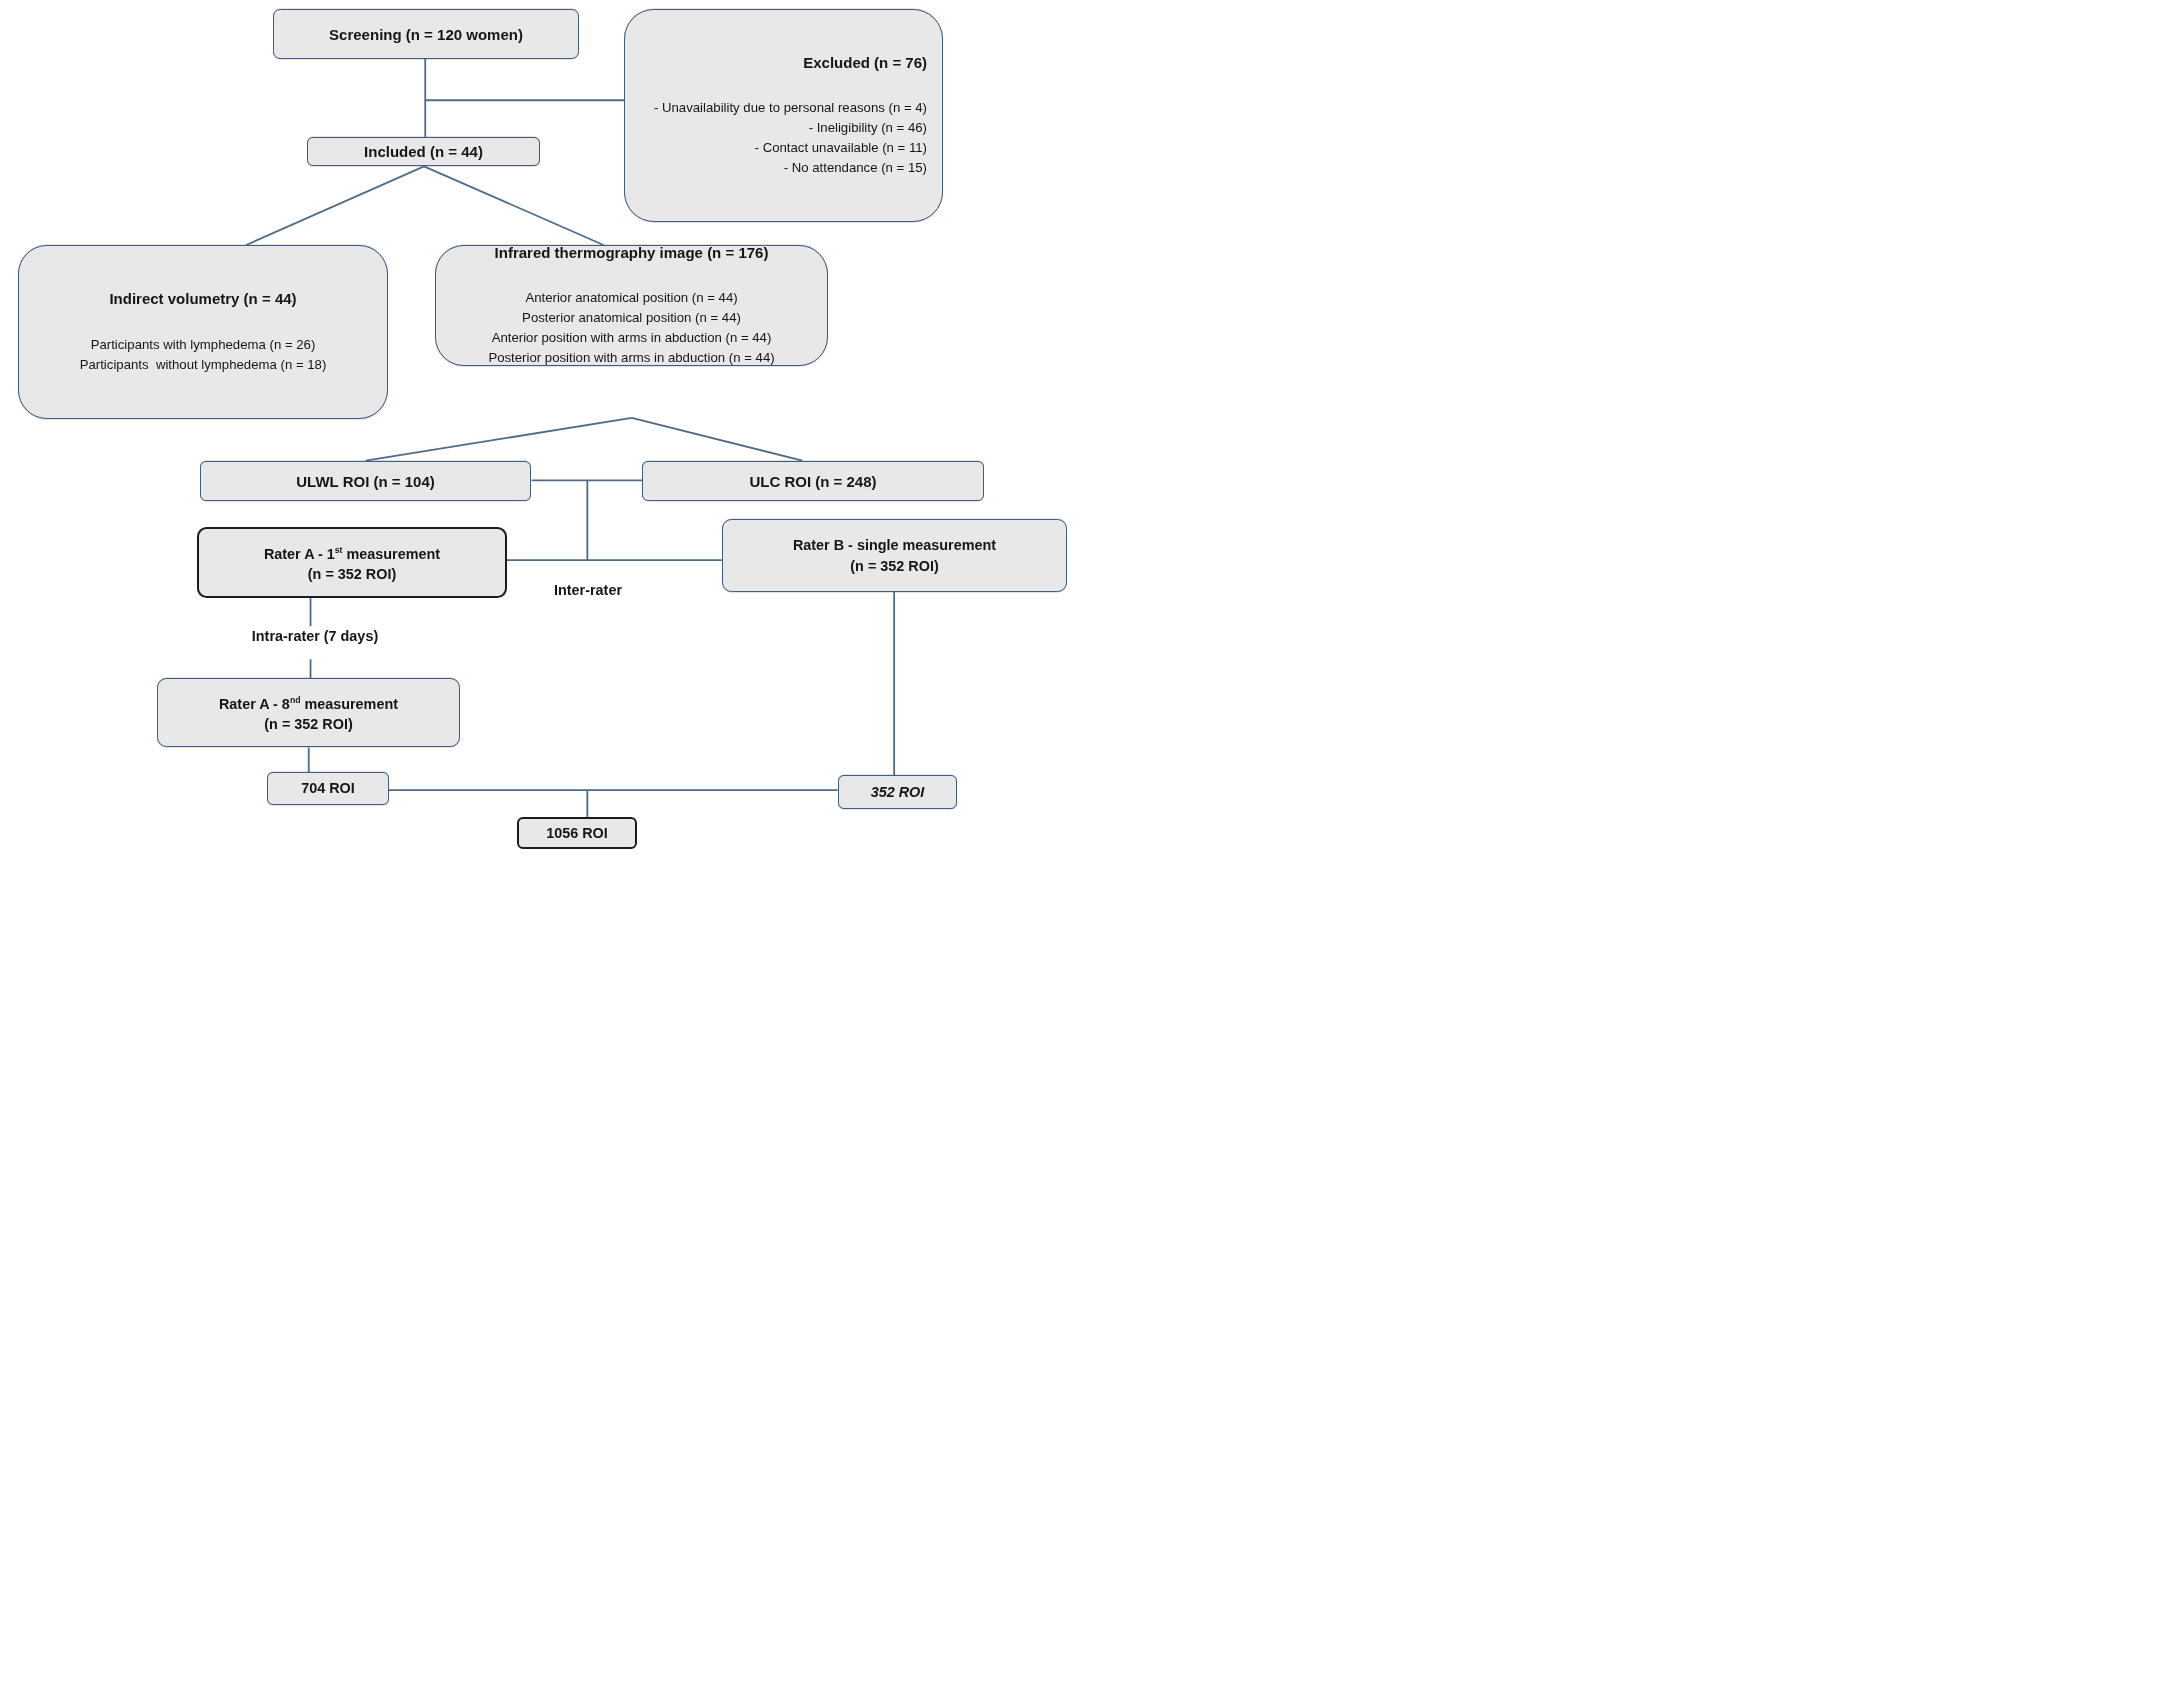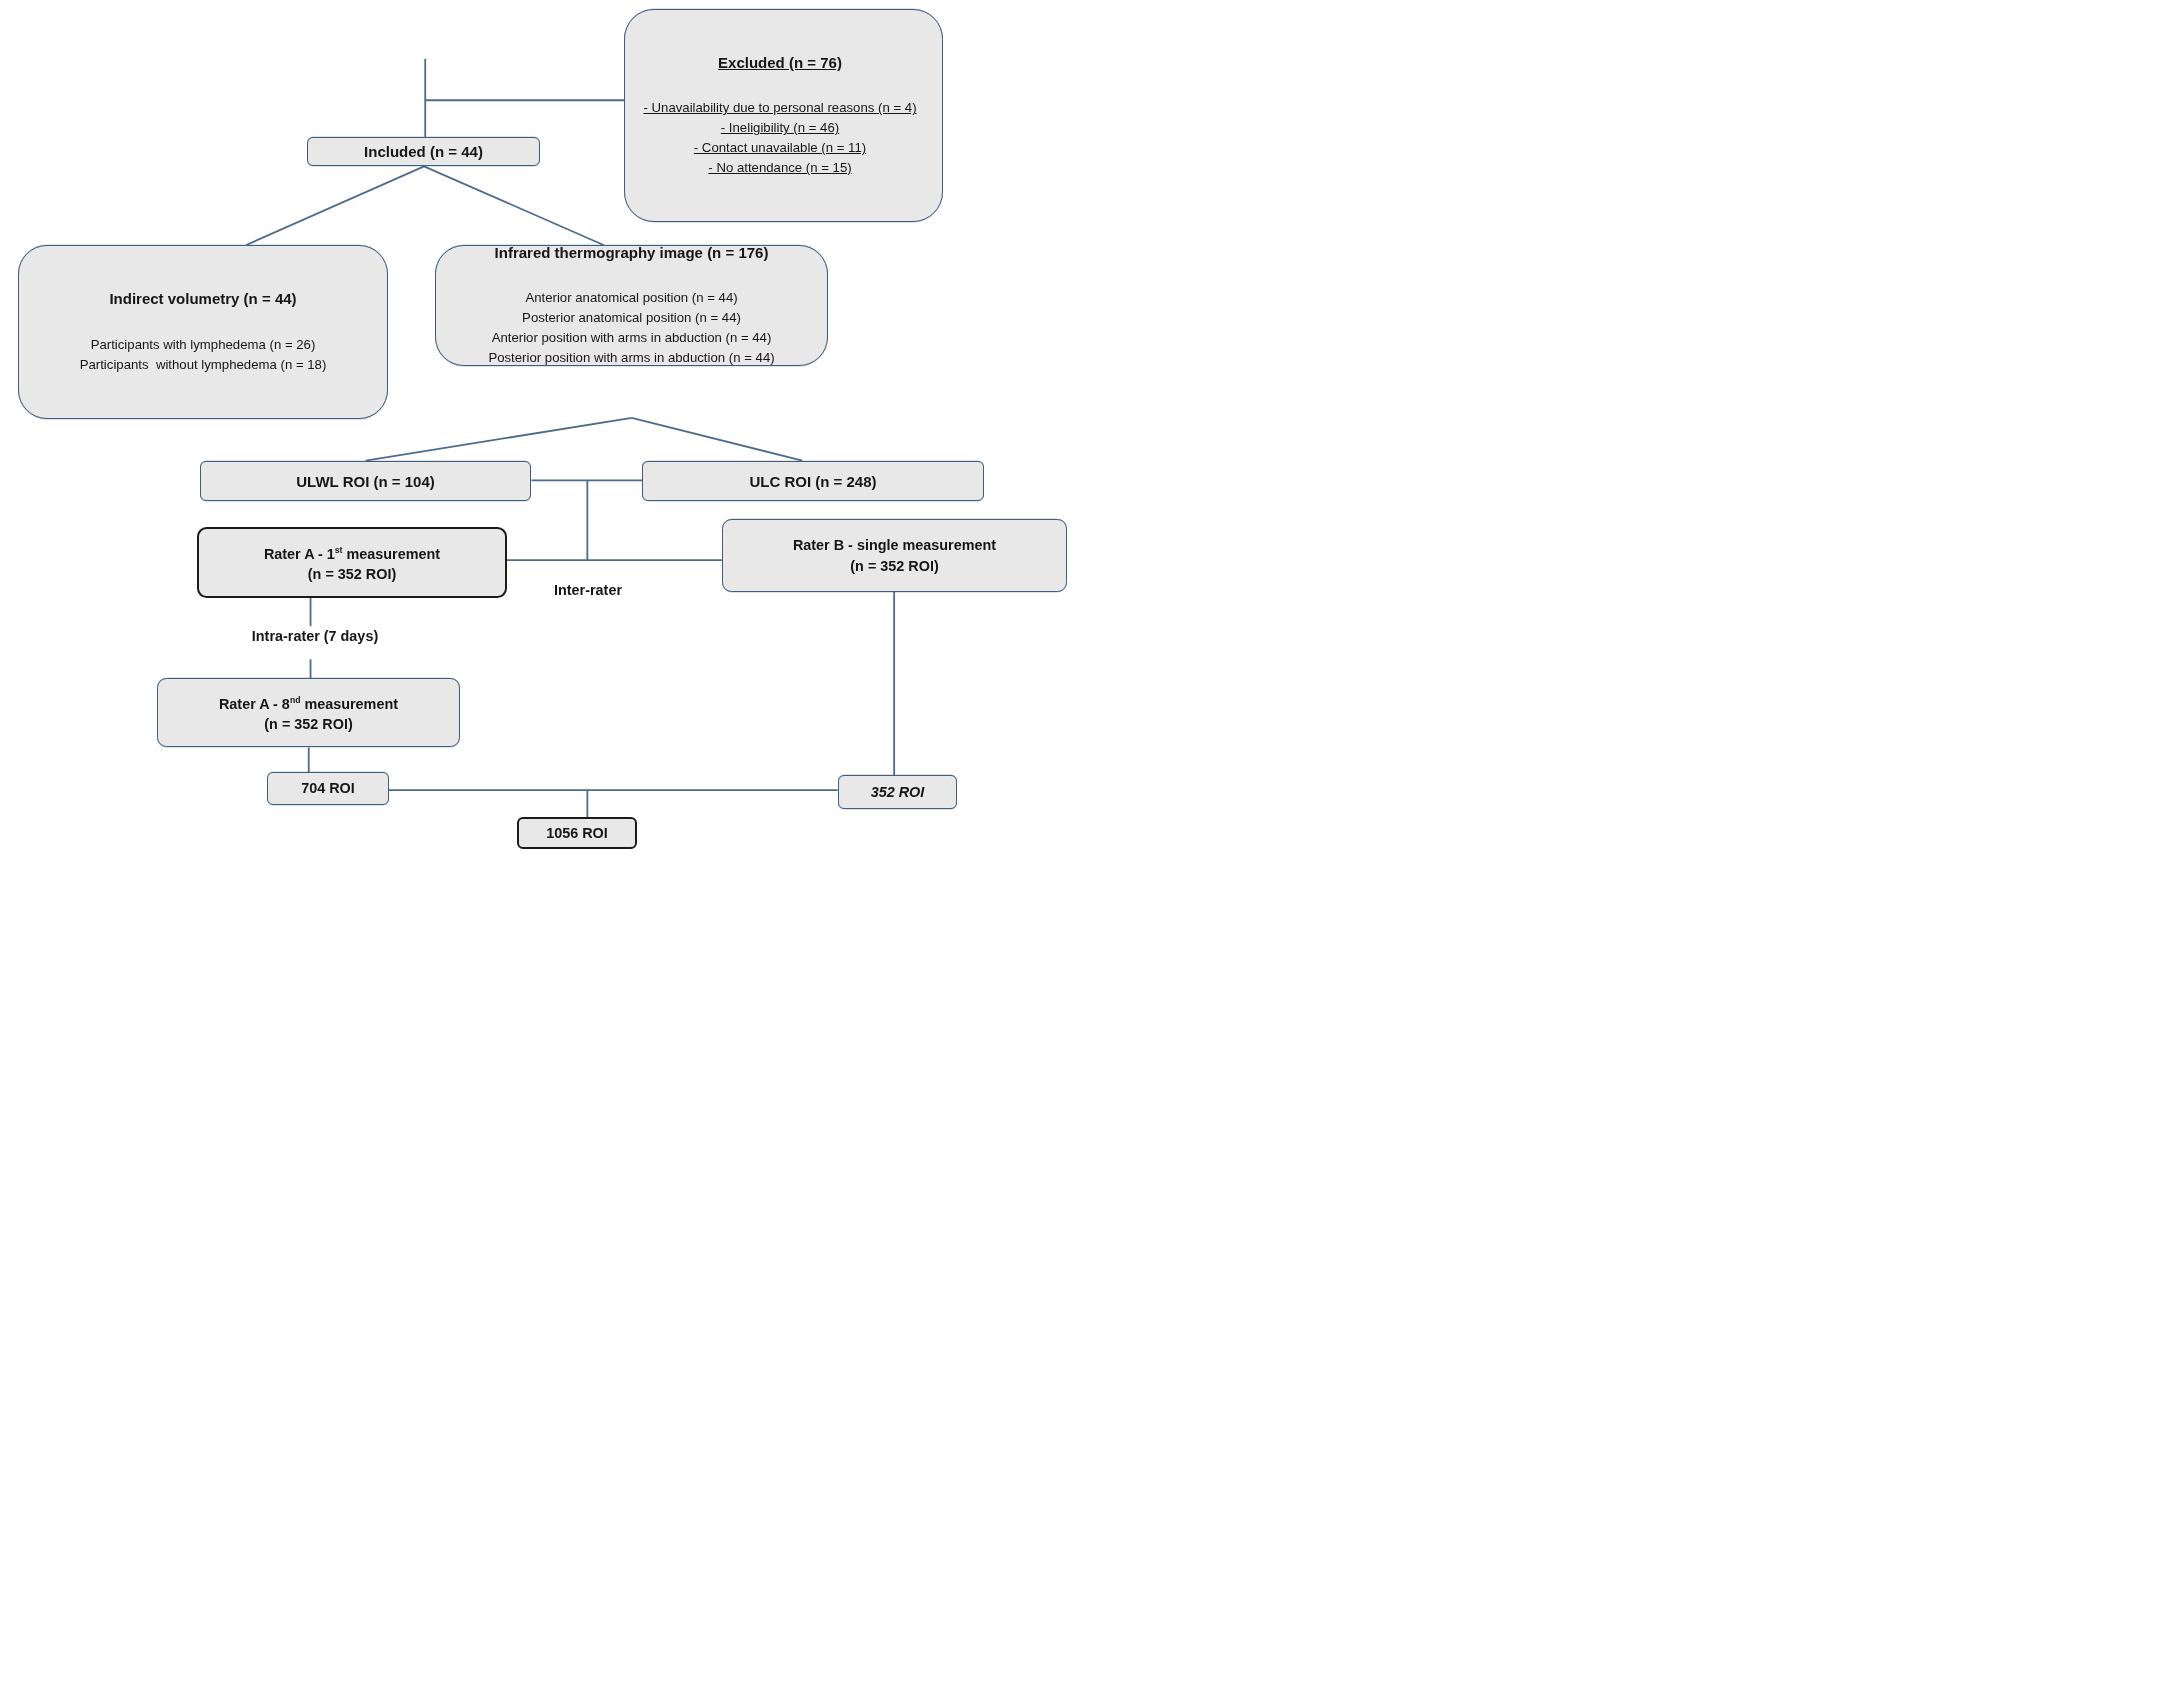--- a/index.html
+++ b/index.html
@@ -36,25 +36,24 @@
     align-items: center;
     justify-content: center;
     text-align: center;
     box-shadow: 0 0.6px 0 rgba(63,94,125,0.35), 0 -0.6px 0 rgba(63,94,125,0.35);
   }
   .box.dark {
     border: 2.4px solid #1b1b1b;
     box-shadow: none;
   }
   .box.left-align {
-    align-items: center;
+    align-items: flex-end;
     text-align: left;
     padding-left: 25px;
-    padding-right: 32px;
-    text-decoration: underline;
+    padding-right: 15px;
   }
   .title {
     font-weight: bold;
     font-size: 15px;
     line-height: 19px;
   }
   .title-gap {
     margin-bottom: 26.4px;
   }
   .body-line {
@@ -115,20 +114,23 @@
     <line x1="978" y1="800" x2="978" y2="933"></line>
     <line x1="777" y1="933" x2="1202" y2="933"></line>
     <line x1="517" y1="996" x2="517" y2="1043"></line>
     <line x1="517" y1="1098" x2="517" y2="1130"></line>
     <line x1="514" y1="1245" x2="514" y2="1286"></line>
     <line x1="1489" y1="986" x2="1489" y2="1291"></line>
     <line x1="647" y1="1316" x2="1395" y2="1316"></line>
     <line x1="978" y1="1316" x2="978" y2="1361"></line>
   </svg>
 
+  <div class="box b-screening">
+    <div class="label-md">Screening (n = 120 women)</div>
+  </div>
 
   <div class="box b-excluded left-align">
     <div class="title title-gap">Excluded (n = 76)</div>
     <div class="body-line">- Unavailability due to personal reasons (n = 4)</div>
     <div class="body-line">- Ineligibility (n = 46)</div>
     <div class="body-line">- Contact unavailable (n = 11)</div>
     <div class="body-line">- No attendance (n = 15)</div>
   </div>
 
   <div class="box b-included">

